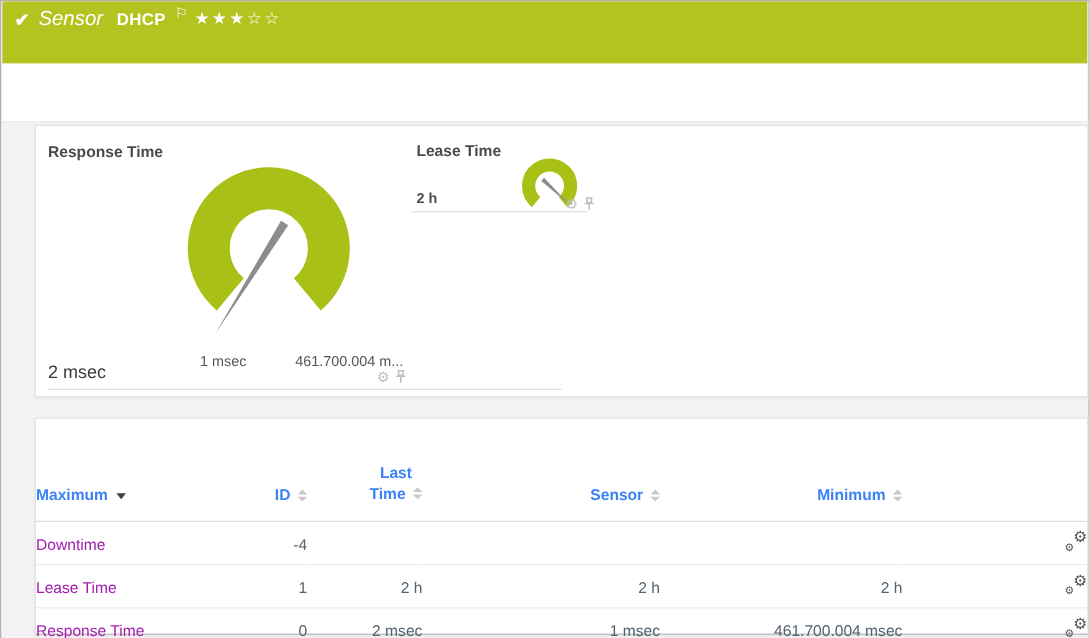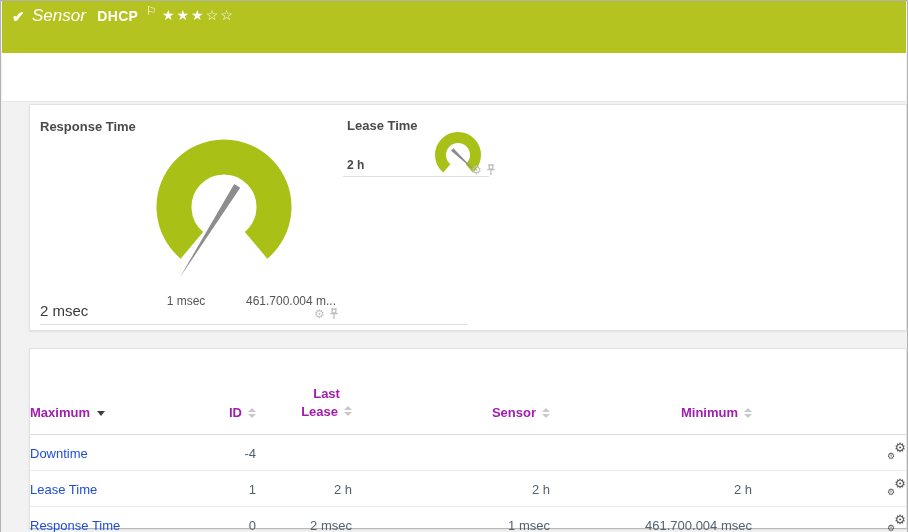--- a/index.html
+++ b/index.html
@@ -38,26 +38,26 @@
   .gauge-label { position:absolute; font-size:12px; color:#555; text-align:center; }
   .gauge-value { position:absolute; font-size:15px; color:#3a3a3a; }
   .mini-value  { position:absolute; font-size:12px; font-weight:bold; color:#4a4a4a; }
   .divider { position:absolute; height:1px; background:#dedede; }
   .iconrow { position:absolute; display:flex; align-items:center; gap:4px; color:#c0c0c0; }
   .iconrow .gear-sm { font-size:12px; line-height:1; cursor:pointer; }
   .iconrow svg { cursor:pointer; }
 
   
   #table-panel table { width:100%; border-collapse:collapse; table-layout:fixed; }
-  #table-panel th { font-size:13px; font-weight:bold; color:#a21caf; padding:36px 0 14px 0; vertical-align:bottom; cursor:pointer; }
+  #table-panel th { font-size:13px; font-weight:bold; color:#3b82f6; padding:36px 0 14px 0; vertical-align:bottom; cursor:pointer; }
   #table-panel td { font-size:13px; padding:9px 0 8px 0; border-top:1px solid #ececec; }
   #table-panel thead th { border-bottom:1px solid #dcdcdc; }
   .c-left  { text-align:left; }
   .c-right { text-align:right; }
-  td.ch-name { color:#1d4ed8; padding-left:28px; }
+  td.ch-name { color:#a21caf; padding-left:28px; }
   th.ch-head { padding-left:28px; }
   td.val { color:#52626f; }
   td.gearcell, th.gearcell { padding-right:74px; }
 
   .sort { display:inline-flex; flex-direction:column; gap:2px; margin-left:6px; vertical-align:middle; position:relative; top:-1px; }
   .sort i { display:block; width:0; height:0; border-left:4px solid transparent; border-right:4px solid transparent; }
   .sort .up { border-bottom:4px solid #c9c9c9; }
   .sort .dn { border-top:4px solid #c9c9c9; }
   .tri-desc { display:inline-block; width:0; height:0; border-left:4px solid transparent; border-right:4px solid transparent;
               border-top:5px solid #3f3f3f; margin-left:7px; vertical-align:middle; }
@@ -180,21 +180,21 @@
             <span>Maximum</span><span class="tri-desc"></span>
           </th>
           <th class="c-right">
             <span>ID</span><span class="sort">
                 <i class="up"></i>
                 <i class="dn"></i>
               </span>
           </th>
           <th class="c-right">
             <span class="lv-head"><span>Last</span><br>
-            <span>Lease</span><span class="sort">
+            <span>Time</span><span class="sort">
                   <i class="up"></i>
                   <i class="dn"></i>
                 </span></span>
           </th>
           <th class="c-right">
             <span>Sensor</span><span class="sort">
                 <i class="up"></i>
                 <i class="dn"></i>
               </span>
           </th>

